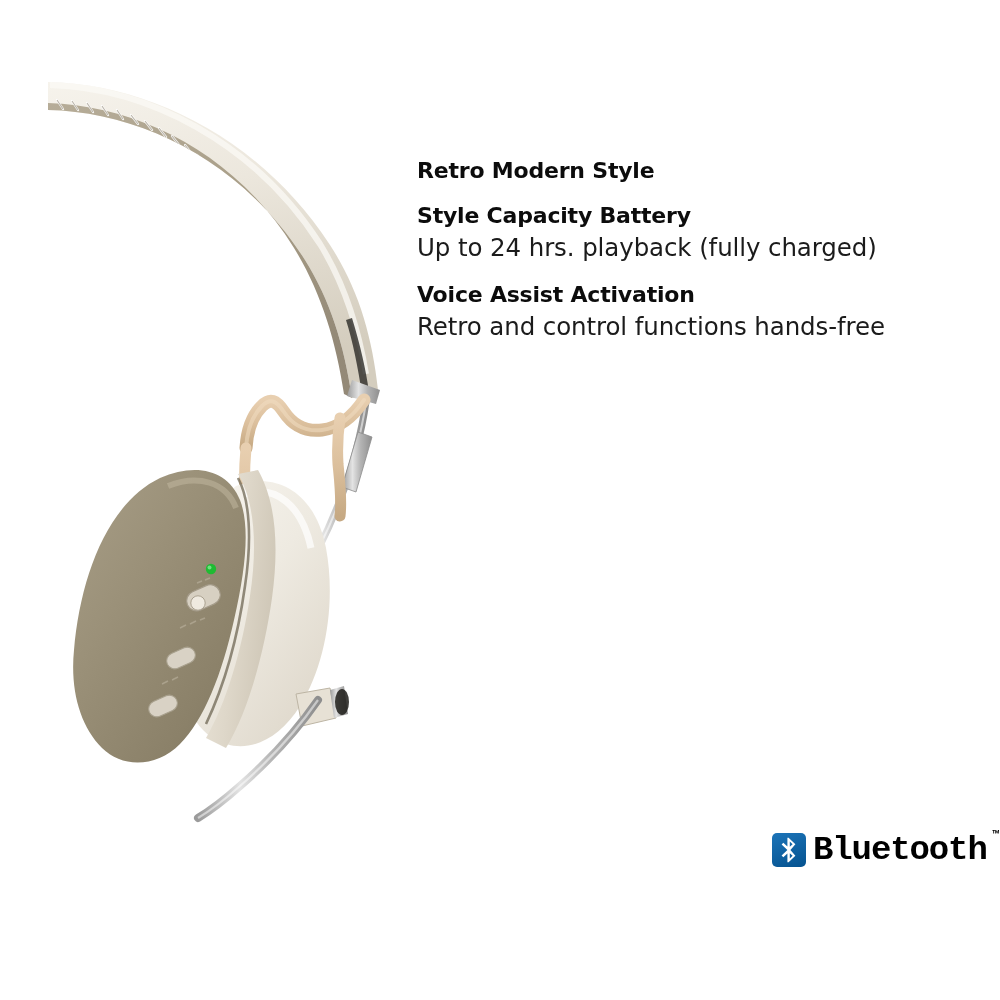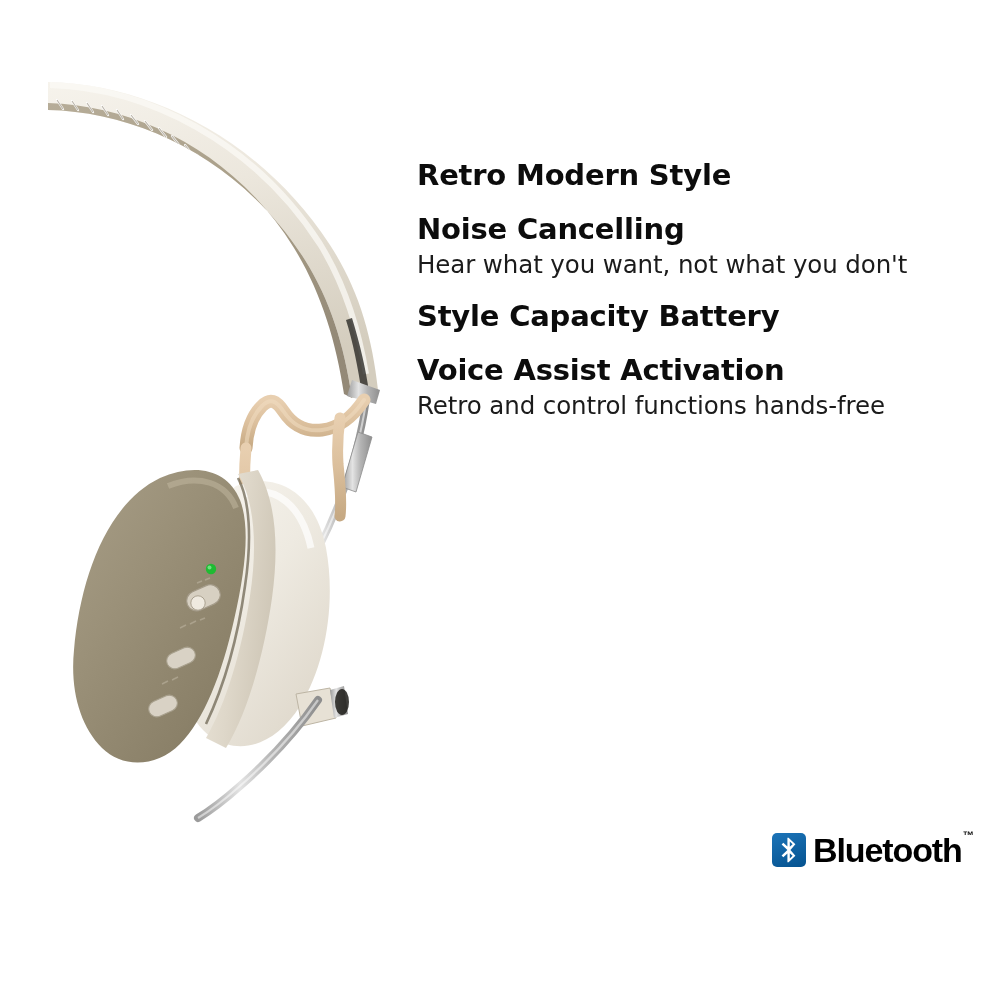--- a/index.html
+++ b/index.html
@@ -38,21 +38,21 @@
     position: absolute;
     left: 417px;
     top: 158px;
     width: 560px;
   }
   .feature {
     margin: 0 0 19px 0;
   }
   .feature:last-child { margin-bottom: 4px; }
   .feature-title {
-    font-size: 29px;
+    font-size: 22px;
     font-weight: bold;
     color: #0c0c0c;
     line-height: 1.2;
     letter-spacing: -0.2px;
     white-space: nowrap;
   }
   .feature-desc {
     font-size: 24.5px;
     font-weight: normal;
     color: #1b1b1b;
@@ -82,21 +82,21 @@
     justify-content: center;
     flex: none;
   }
   .bt-wordmark {
     position: relative;
     font-size: 34px;
     font-weight: bold;
     color: #000000;
     letter-spacing: -1.1px;
     line-height: 1;
-    font-family: Liberation Sans, sans-serif;
+    font-family: Liberation Mono, monospace;
   }
   .bt-tm {
     position: absolute;
     top: -3px;
     right: -12px;
     font-size: 11px;
     font-weight: bold;
     letter-spacing: 0;
     color: #000;
   }
@@ -252,28 +252,25 @@
       </g>
     </svg>
   </div>
 
   <div class="features">
 
     <div class="feature">
       <div class="feature-title">Retro Modern Style</div>
     </div>
 
-    <div class="feature">
-      <div class="feature-title">Noise Cancelling</div>
-      <div class="feature-desc">Hear what you want, not what you don't</div>
-    </div>
 
 
     <div class="feature">
       <div class="feature-title">Style Capacity Battery</div>
+      <div class="feature-desc">Up to 24 hrs. playback (fully charged)</div>
     </div>
 
     <div class="feature">
       <div class="feature-title">Voice Assist Activation</div>
       <div class="feature-desc">Retro and control functions hands-free</div>
     </div>
 
   </div>
 
   <div class="bt-logo">

